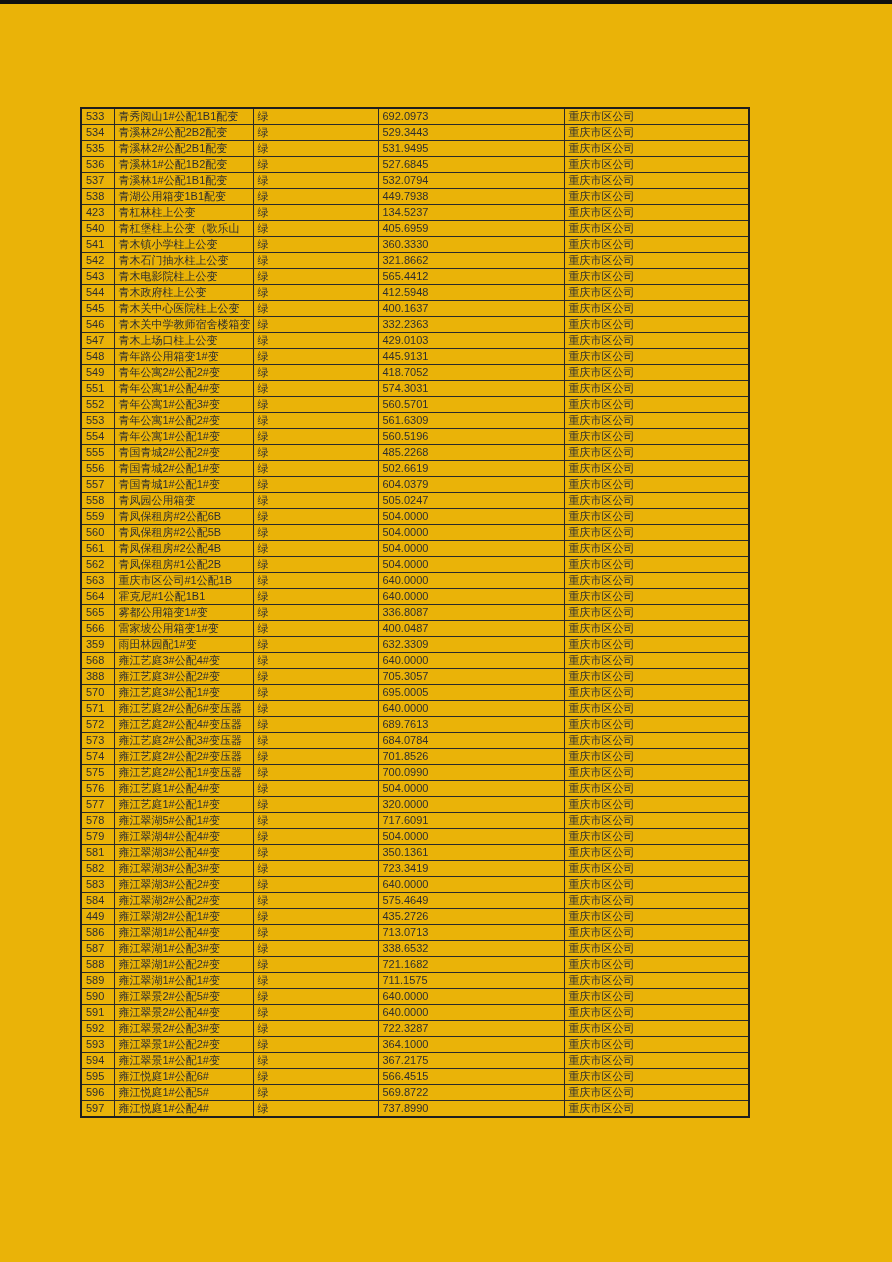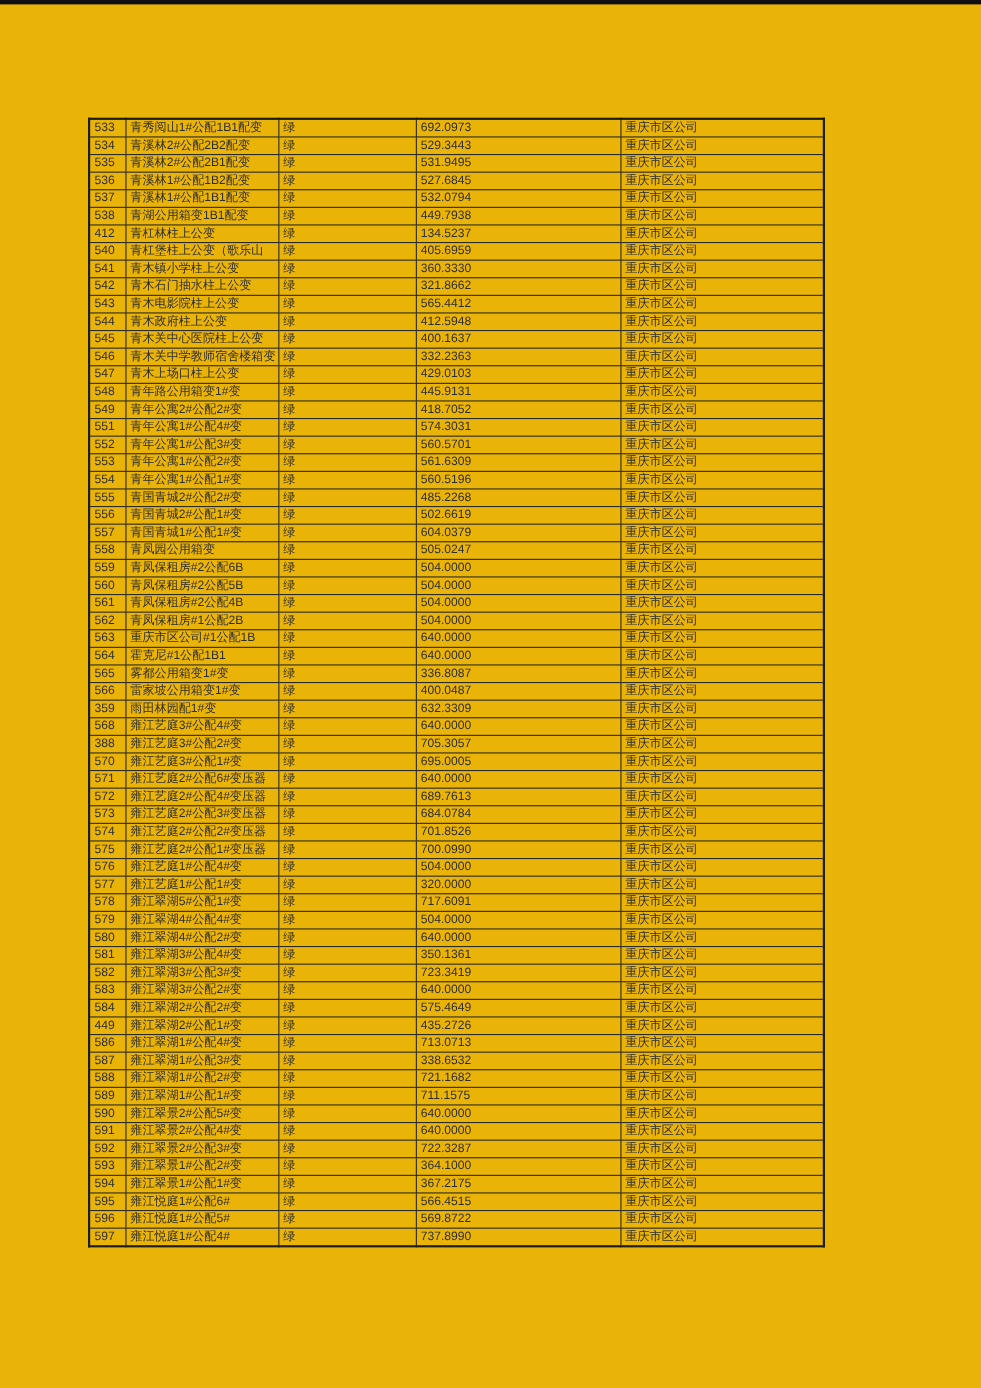--- a/index.html
+++ b/index.html
@@ -97,21 +97,21 @@
             <td class="col-company">重庆市区公司</td>
           </tr>
           <tr>
             <td class="col-serial">538</td>
             <td class="col-name">青湖公用箱变1B1配变</td>
             <td class="col-status">绿</td>
             <td class="col-value">449.7938</td>
             <td class="col-company">重庆市区公司</td>
           </tr>
           <tr>
-            <td class="col-serial">412</td>
+            <td class="col-serial">423</td>
             <td class="col-name">青杠林柱上公变</td>
             <td class="col-status">绿</td>
             <td class="col-value">134.5237</td>
             <td class="col-company">重庆市区公司</td>
           </tr>
           <tr>
             <td class="col-serial">540</td>
             <td class="col-name">青杠堡柱上公变（歌乐山</td>
             <td class="col-status">绿</td>
             <td class="col-value">405.6959</td>
@@ -374,27 +374,20 @@
             <td class="col-name">雍江翠湖5#公配1#变</td>
             <td class="col-status">绿</td>
             <td class="col-value">717.6091</td>
             <td class="col-company">重庆市区公司</td>
           </tr>
           <tr>
             <td class="col-serial">579</td>
             <td class="col-name">雍江翠湖4#公配4#变</td>
             <td class="col-status">绿</td>
             <td class="col-value">504.0000</td>
-            <td class="col-company">重庆市区公司</td>
-          </tr>
-          <tr>
-            <td class="col-serial">580</td>
-            <td class="col-name">雍江翠湖4#公配2#变</td>
-            <td class="col-status">绿</td>
-            <td class="col-value">640.0000</td>
             <td class="col-company">重庆市区公司</td>
           </tr>
           <tr>
             <td class="col-serial">581</td>
             <td class="col-name">雍江翠湖3#公配4#变</td>
             <td class="col-status">绿</td>
             <td class="col-value">350.1361</td>
             <td class="col-company">重庆市区公司</td>
           </tr>
           <tr>

